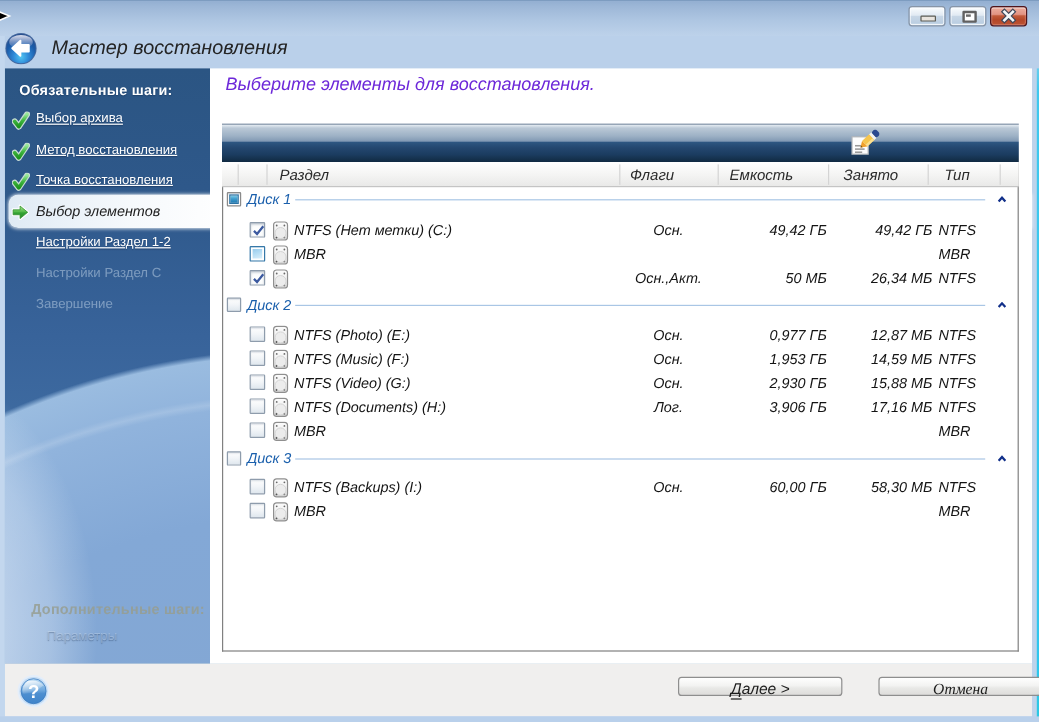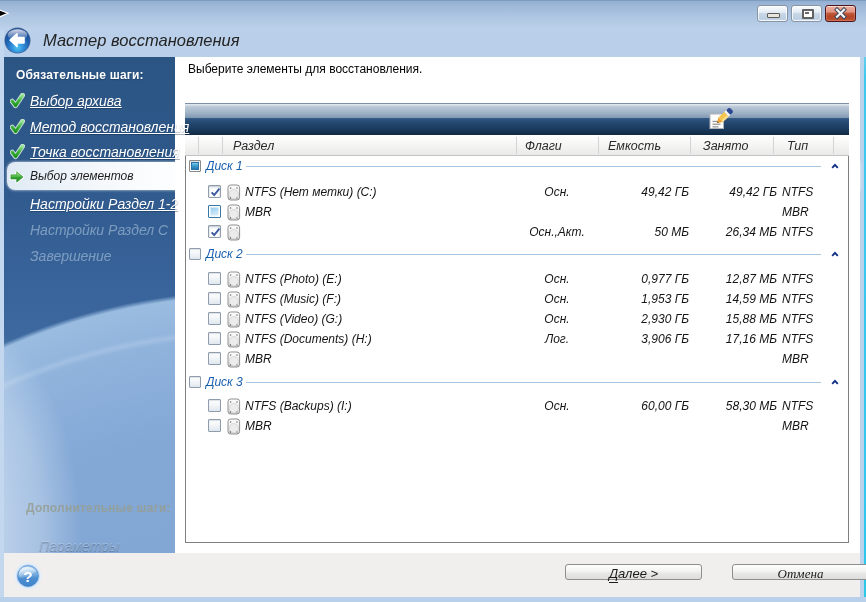--- a/index.html
+++ b/index.html
@@ -26,31 +26,31 @@
   #wiztitle { left:43px; top:31px; font-size:16.5px; font-style:italic; color:#242424; }
   
   #sidebar { left:4px; top:57px; width:171px; height:496px;
     background:
       radial-gradient(circle 609px at 246px 877px, rgba(255,255,255,0) 596px, rgba(255,255,255,.15) 601px, rgba(255,255,255,0) 606px),
       radial-gradient(ellipse 190px 300px at -60px 95%, rgba(245,250,255,.75) 0%, rgba(245,250,255,.30) 52%, rgba(245,250,255,0) 72%),
       radial-gradient(circle 609px at 246px 843px, #83a7d4 330px, #83a8d6 470px, #90b3dc 560px, #9abcE0 604px, rgba(150,184,222,0) 609px),
       linear-gradient(180deg,#2b5583 0%,#2e588a 20%,#38639a 45%,#4270a5 70%,#4778ac 100%);
   }
   .sbhead { position:absolute; left:13px; font-size:12px; font-weight:bold; color:#fff; letter-spacing:0.2px; text-shadow:0 1px 1px rgba(10,30,60,.35); }
-  .sbitem { position:absolute; left:30px; font-size:14px; font-style:italic; color:#fff; text-shadow:0 1px 1px rgba(10,30,60,.35); }
+  .sbitem { position:absolute; left:30px; font-size:11px; color:#fff; text-shadow:0 1px 1px rgba(10,30,60,.35); }
   .sbitem.lnk { text-decoration:underline; }
   .sbitem.dis { color:rgba(225,238,250,.42); text-shadow:none; }
   .sbicon { position:absolute; left:10px; }
   #activeband { left:7px; top:162px; width:853px; height:28px; border-radius:8px 0 0 8px;
     background:linear-gradient(90deg,#dfeaf4 0%,#e9f1f8 5%,#f6f9fc 12%,#ffffff 22%,#ffffff 100%);
     box-shadow:0 0 3px rgba(255,255,255,.8); }
   #activeband span { position:absolute; left:23px; top:7px; font-size:12px; font-style:italic; color:#1c1c1c; }
   
   #main { left:175px; top:57px; width:685px; height:496px; background:#fff; }
-  #heading { left:188px; top:62px; font-size:12px; color:#000000; }
+  #heading { left:188px; top:62px; font-size:15px; font-style:italic; color:#6d28d9; }
   
   #toolbar { left:185px; top:103px; width:664px; height:32px;
     border-top:1px solid #7e8fa5;
     background:linear-gradient(180deg,#e6edf3 0%,#bac8d6 9%,#9db1c5 30%,#8299b4 44%,#2e5681 47%,#24476f 62%,#1b3c60 80%,#15314d 92%,#102a42 100%); }
   #toolbar span { position:absolute; left:549px; top:10px; font-size:11.5px; color:#fff;margin-top:48px; }
   #tablewrap { left:185px; top:135px; width:664px; height:408px; background:#fff;
     border-left:1px solid #808080; border-right:1px solid #808080; border-bottom:1px solid #808080; }
   #thead { left:185px; top:135px; width:664px; height:21px;
     background:linear-gradient(180deg,#ffffff 0%,#f4f4f3 55%,#e9e9e8 100%); border-bottom:1px solid #c4c4c4; }
   .hsep { position:absolute; top:137px; width:1px; height:17px; background:#d4d4d4; }
@@ -124,21 +124,21 @@
     <circle cx="13.5" cy="13.5" r="13" fill="#44679e"></circle>
     <circle cx="13.5" cy="13.5" r="12.2" fill="url(#orb)"></circle>
     <ellipse cx="13.5" cy="8" rx="9.8" ry="5.8" fill="url(#sheen)"></ellipse>
     <path d="M6.2 13.2 L13 6.9 L13 10.5 L20 10.5 L20 15.9 L13 15.9 L13 19.5 Z" fill="#fff" stroke="#fff" stroke-width="1.6" stroke-linejoin="round"></path>
   </svg>
   <div class="abs" id="wiztitle">Мастер восстановления</div>
 
   <div class="abs" id="sidebar"></div>
   <div class="abs sbhead" style="top:67.5px;left:16px">Обязательные шаги:</div>
   <div class="abs sbhead" style="top:501px;left:26px;color:rgba(150,158,144,.85);text-shadow:none">Дополнительные шаги:</div>
-  <div class="abs sbitem" style="top:538px;left:39px;color:rgba(235,245,255,.30)">Параметры</div>
+  <div class="abs sbitem" style="top:524px;left:39px;color:rgba(235,245,255,.30)">Параметры</div>
   <div class="abs" id="activeband">
     <span>Выбор элементов</span>
   </div>
 
   <div class="abs" id="main"></div>
   <div class="abs" id="heading">Выберите элементы для восстановления.</div>
 
   <div class="abs" id="toolbar">
     <span>Выбрать столбцы</span>
   </div>

